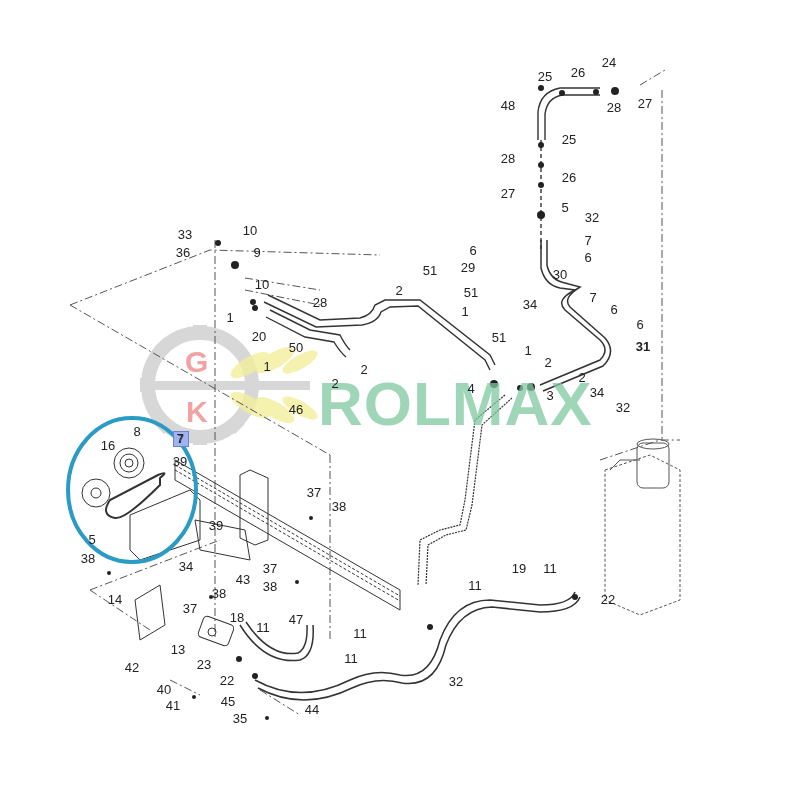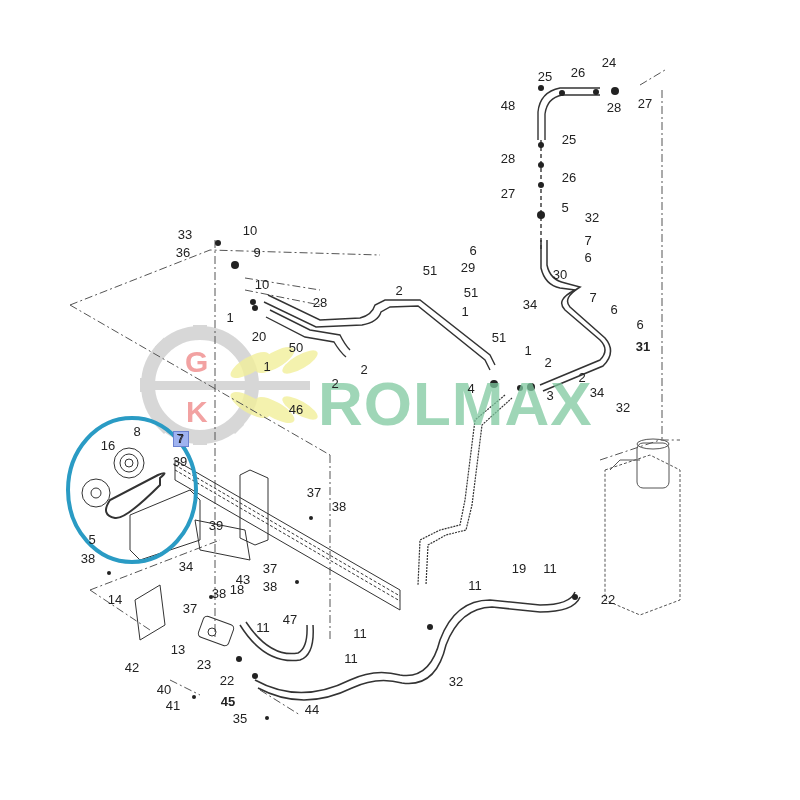--- a/index.html
+++ b/index.html
@@ -213,32 +213,32 @@
     <div class="lbl" style="left: 92px; top: 539px;">5</div>
     <div class="lbl" style="left: 216px; top: 525px;">39</div>
     <div class="lbl" style="left: 88px; top: 558px;">38</div>
     <div class="lbl" style="left: 186px; top: 566px;">34</div>
     <div class="lbl" style="left: 243px; top: 579px;">43</div>
     <div class="lbl" style="left: 270px; top: 568px;">37</div>
     <div class="lbl" style="left: 270px; top: 586px;">38</div>
     <div class="lbl" style="left: 219px; top: 593px;">38</div>
     <div class="lbl" style="left: 115px; top: 599px;">14</div>
     <div class="lbl" style="left: 190px; top: 608px;">37</div>
-    <div class="lbl" style="left: 237px; top: 589px;">18</div>
+    <div class="lbl" style="left: 237px; top: 617px;">18</div>
     <div class="lbl" style="left: 263px; top: 627px;">11</div>
-    <div class="lbl" style="left: 290px; top: 619px; text-align: right;">47</div>
+    <div class="lbl" style="left: 296px; top: 619px; text-align: right;">47</div>
     <div class="lbl" style="left: 360px; top: 633px;">11</div>
     <div class="lbl" style="left: 178px; top: 649px;">13</div>
     <div class="lbl" style="left: 204px; top: 664px;">23</div>
     <div class="lbl" style="left: 351px; top: 658px;">11</div>
     <div class="lbl" style="left: 132px; top: 667px;">42</div>
     <div class="lbl" style="left: 227px; top: 680px;">22</div>
     <div class="lbl" style="left: 146px; top: 689px; margin-left: 18px;">40</div>
     <div class="lbl" style="left: 456px; top: 681px;">32</div>
-    <div class="lbl" style="left: 228px; top: 701px; font-weight: bold;">45</div>
+    <div class="lbl" style="left: 228px; top: 701px;">45</div>
     <div class="lbl" style="left: 173px; top: 705px;">41</div>
     <div class="lbl" style="left: 312px; top: 709px;">44</div>
     <div class="lbl" style="left: 240px; top: 718px;">35</div>
     <div class="lbl" style="left: 475px; top: 585px;">11</div>
     <div class="lbl" style="left: 519px; top: 568px;">19</div>
     <div class="lbl" style="left: 550px; top: 568px;">11</div>
     <div class="lbl" style="left: 608px; top: 599px;">22</div>
   </div>
 
 </body></html>

